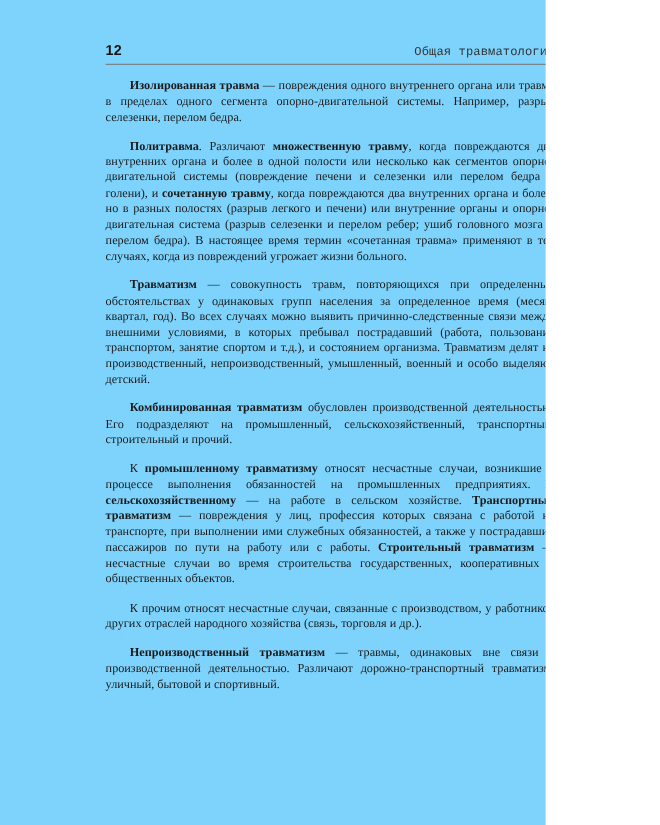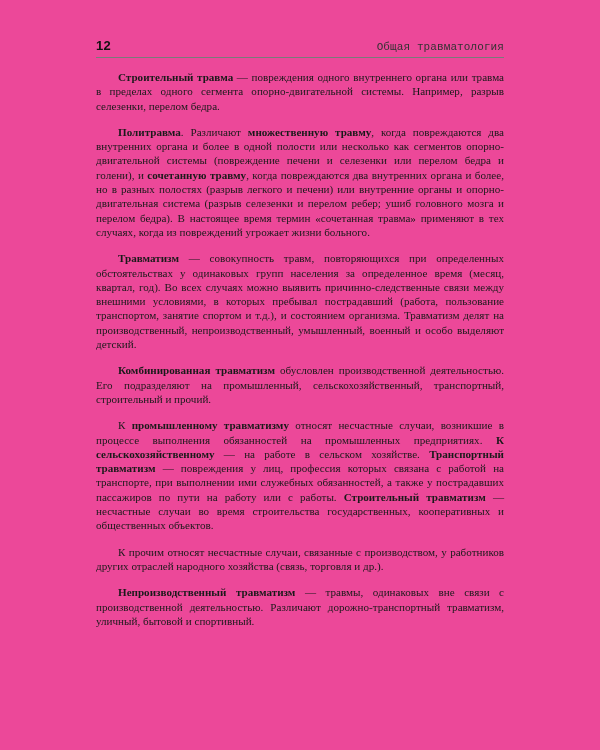--- a/index.html
+++ b/index.html
@@ -2,23 +2,23 @@
 <html lang="ru"><head>
 <meta charset="utf-8">
 <style>
   html, body {
     margin: 0;
     padding: 0;
     background: #ffffff;
   }
   .page {
     position: relative;
-    width: 600px;
+    width: 496px;
     height: 750px;
-    background: #ec4899;
+    background: #7dd3fc;
     font-family: "Liberation Serif", serif;
     color: #1a1a1a;
     overflow: hidden;
   }
   .content {
     position: absolute;
     left: 96px;
     top: 38px;
     width: 408px;
   }
@@ -69,21 +69,21 @@
 <div class="page">
   <div class="content">
 
     <div class="header">
       <span class="folio">12</span>
       <span class="running-head">Общая травматология</span>
     </div>
     <div class="rule"></div>
 
     <div class="body-text" id="body-text">
-        <p><b>Строительный травма</b><span> — повреждения одного внутреннего органа или травма в пределах одного сегмента опорно-двигательной системы. Например, разрыв селезенки, перелом бедра.</span></p>
+        <p><b>Изолированная травма</b><span> — повреждения одного внутреннего органа или травма в пределах одного сегмента опорно-двигательной системы. Например, разрыв селезенки, перелом бедра.</span></p>
         <p><b>Политравма</b><span>. Различают </span><b>множественную травму</b><span>, когда повреждаются два внутренних органа и более в одной полости или несколько как сегментов опорно-двигательной системы (повреждение печени и селезенки или перелом бедра и голени), и </span><b>сочетанную травму</b><span>, когда повреждаются два внутренних органа и более, но в разных полостях (разрыв легкого и печени) или внутренние органы и опорно-двигательная система (разрыв селезенки и перелом ребер; ушиб головного мозга и перелом бедра). В настоящее время термин «сочетанная травма» применяют в тех случаях, когда из повреждений угрожает жизни больного.</span></p>
         <p><b>Травматизм</b><span> — совокупность травм, повторяющихся при определенных обстоятельствах у одинаковых групп населения за определенное время (месяц, квартал, год). Во всех случаях можно выявить причинно-следственные связи между внешними условиями, в которых пребывал пострадавший (работа, пользование транспортом, занятие спортом и т.д.), и состоянием организма. Травматизм делят на производственный, непроизводственный, умышленный, военный и особо выделяют детский.</span></p>
         <p><b>Комбинированная травматизм</b><span> обусловлен производственной деятельностью. Его подразделяют на промышленный, сельскохозяйственный, транспортный, строительный и прочий.</span></p>
         <p><span>К </span><b>промышленному травматизму</b><span> относят несчастные случаи, возникшие в процессе выполнения обязанностей на промышленных предприятиях. </span><b>К сельскохозяйственному</b><span> — на работе в сельском хозяйстве. </span><b>Транспортный травматизм</b><span> — повреждения у лиц, профессия которых связана с работой на транспорте, при выполнении ими служебных обязанностей, а также у пострадавших пассажиров по пути на работу или с работы. </span><b>Строительный травматизм</b><span> — несчастные случаи во время строительства государственных, кооперативных и общественных объектов.</span></p>
         <p><span>К прочим относят несчастные случаи, связанные с производством, у работников других отраслей народного хозяйства (связь, торговля и др.).</span></p>
         <p><b>Непроизводственный травматизм</b><span> — травмы, одинаковых вне связи с производственной деятельностью. Различают дорожно-транспортный травматизм, уличный, бытовой и спортивный.</span></p>
       </div>
 
   </div>
 </div>

